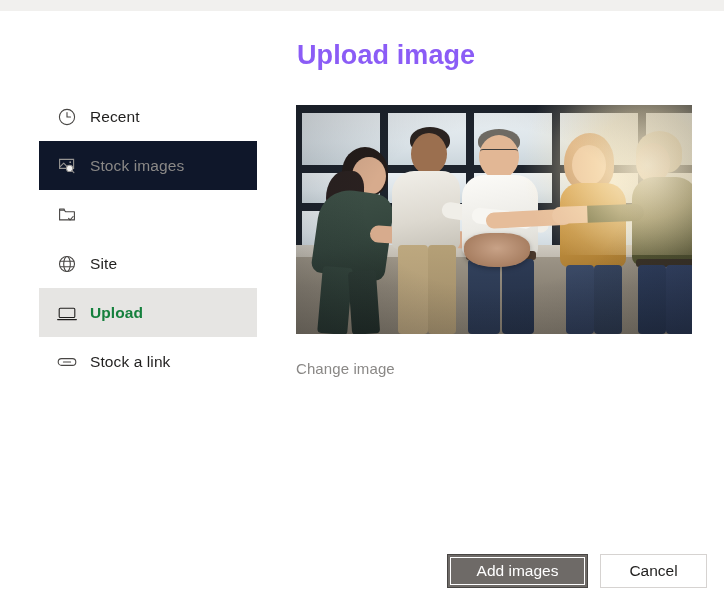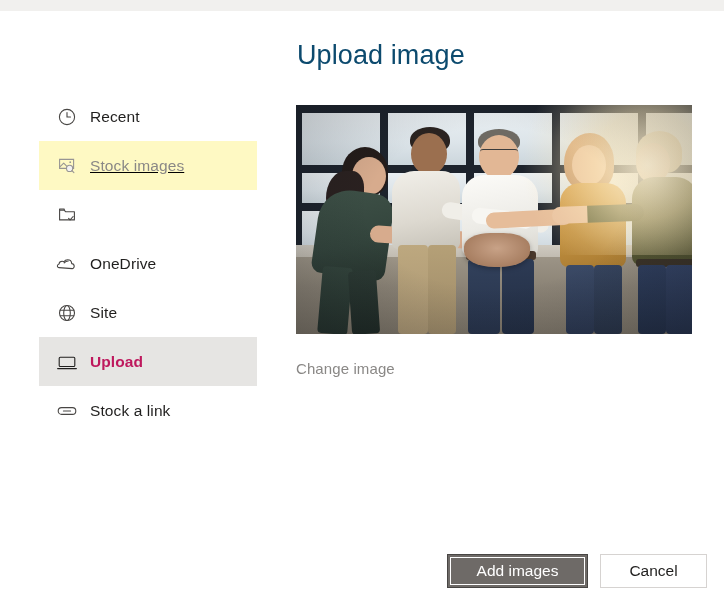--- a/index.html
+++ b/index.html
@@ -65,51 +65,50 @@
     justify-content: center;
     margin-right: 11px;
   }
   .nav-item .label {
     font-size: 15.5px;
     color: #201f1e;
     letter-spacing: 0.1px;
     line-height: 1;
   }
   .nav-item.state-hover {
-    background: #fef9c3;
-    text-decoration: underline;
+    background: #0f172a;
   }
   .nav-item.state-hover .label {
     color: #8a8886;
   }
   .nav-item.state-selected {
     background: #e6e5e3;
   }
   .nav-item.state-selected .label {
     font-weight: bold;
-    color: #be185d;
+    color: #15803d;
   }
   .ico svg { display:block; }
 
   
   .main {
     position: absolute;
     top: 11px;
     left: 257px;
     width: 467px;
     height: 579px;
     background: #ffffff;
   }
   .panel-title {
     position: absolute;
     top: 29px;
     left: 40px;
     font-size: 27px;
-    color: #0c4a6e;
-    font-weight: normal;
+    color: #8b5cf6;
+    font-weight: bold;
     letter-spacing: 0.1px;
     margin: 0;
     line-height: 1.15;
   }
   .preview-wrap {
     position: absolute;
     top: 94px;
     left: 39px;
     width: 396px;
     height: 229px;
@@ -272,29 +271,20 @@
       <div class="nav-item">
         <span class="ico">
           <svg width="20" height="20" viewBox="0 0 20 20" fill="none" stroke="#484644" stroke-width="1.1">
             <path d="M2.6 5.1h4.6l1.3 1.6h8.9v8.2H2.6z" stroke-linejoin="round"></path>
             <path d="M2.6 5.1V4h4.6v1.1" stroke-linejoin="round"></path>
             <path d="M11.6 13.3l1.5 1.6 3-3.4" stroke-linecap="round" stroke-linejoin="round"></path>
           </svg>
         </span>
       </div>
 
-      <div class="nav-item">
-        <span class="ico">
-          <svg width="22" height="20" viewBox="0 0 22 20" fill="none" stroke="#484644" stroke-width="1.1">
-            <path d="M3 13.6c-.9 0-1.6-.8-1.6-1.7 0-.9.6-1.6 1.5-1.7.2-1.7 1.6-3 3.3-3 .7 0 1.3.2 1.8.6.7-1.3 2.1-2.1 3.6-2.1 2.2 0 4 1.7 4.1 3.9 1.4.1 2.5 1.3 2.5 2.7 0 .7-.3 1.3-.8 1.8-.3.3-.6.5-1.1.5z" stroke-linejoin="round"></path>
-            <path d="M8.2 8.8c1-1.1 2.4-1.8 4-1.8" stroke-linecap="round"></path>
-          </svg>
-        </span>
-        <span class="label">OneDrive</span>
-      </div>
 
       <div class="nav-item">
         <span class="ico">
           <svg width="20" height="20" viewBox="0 0 20 20" fill="none" stroke="#484644" stroke-width="1.1">
             <circle cx="10" cy="10" r="7.5"></circle>
             <ellipse cx="10" cy="10" rx="3.3" ry="7.5"></ellipse>
             <path d="M2.9 7.3h14.2M2.9 12.7h14.2"></path>
           </svg>
         </span>
         <span class="label">Site</span>

